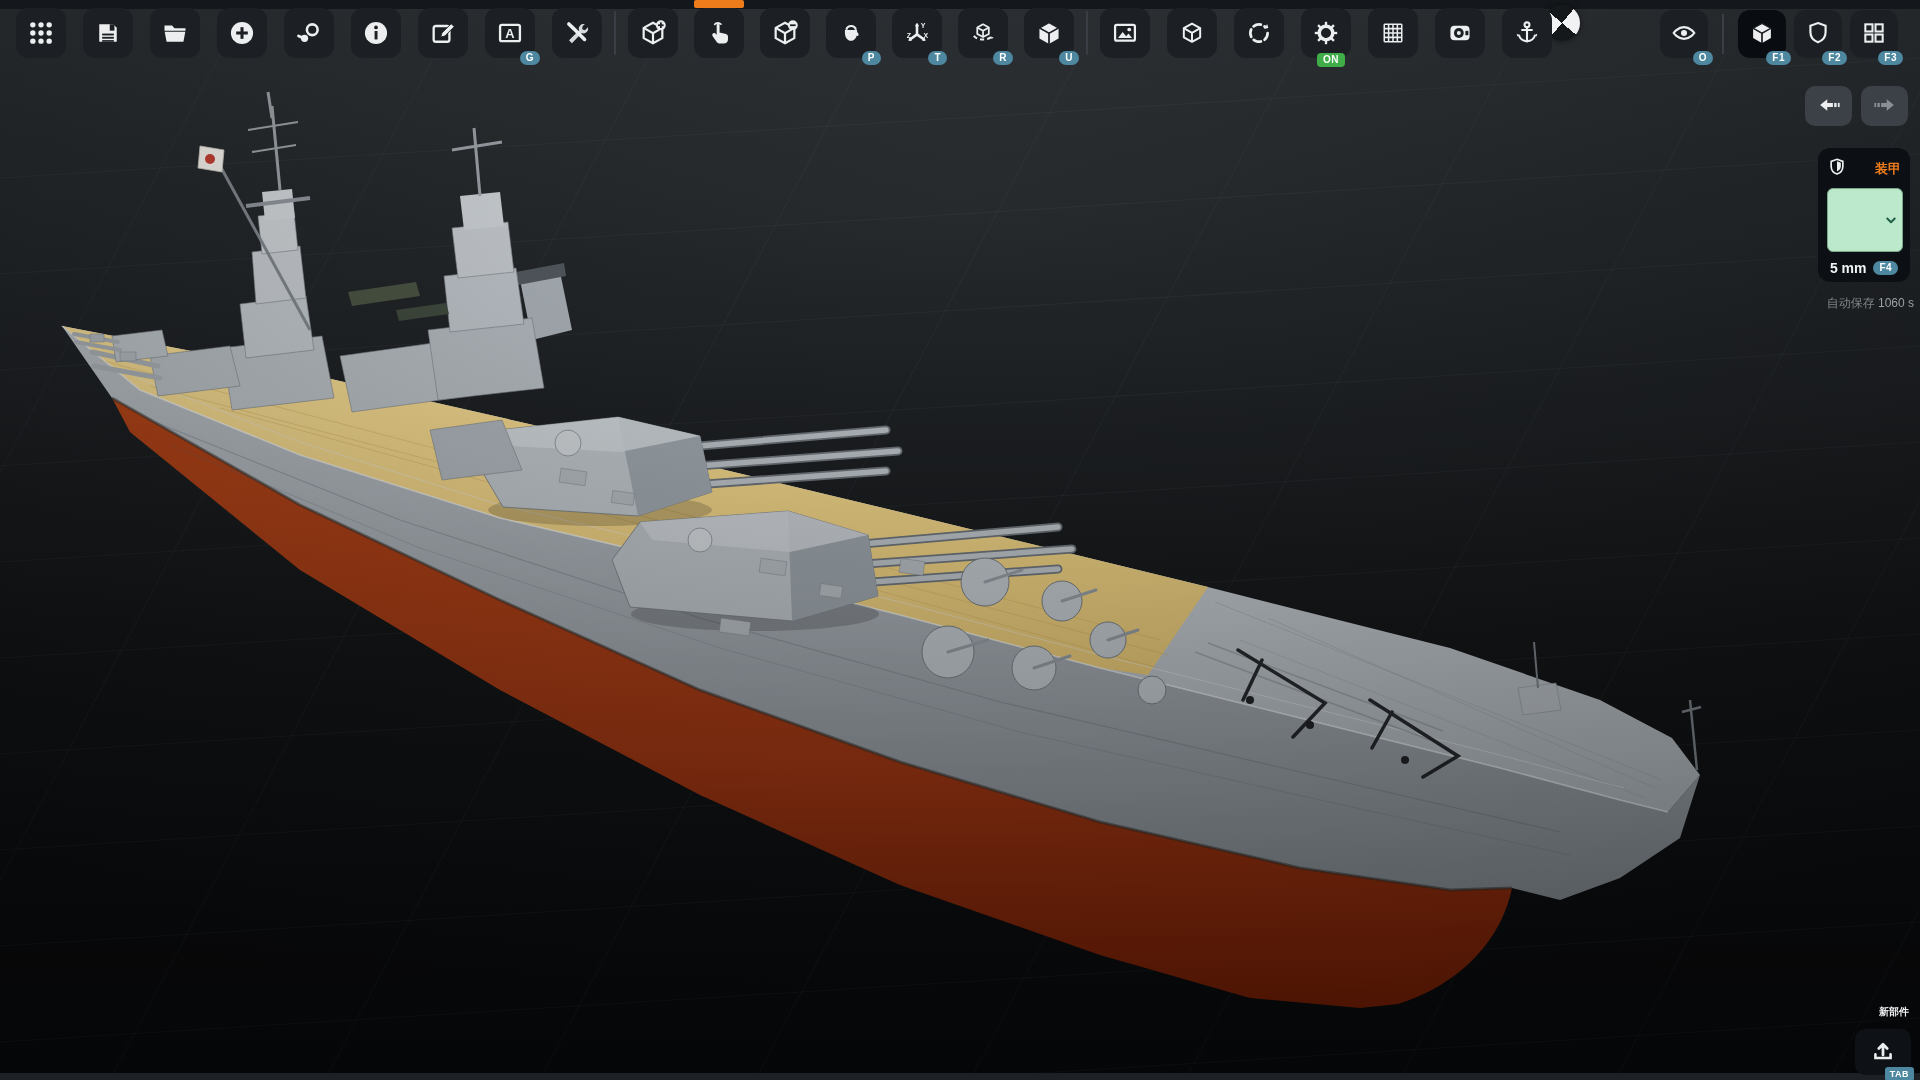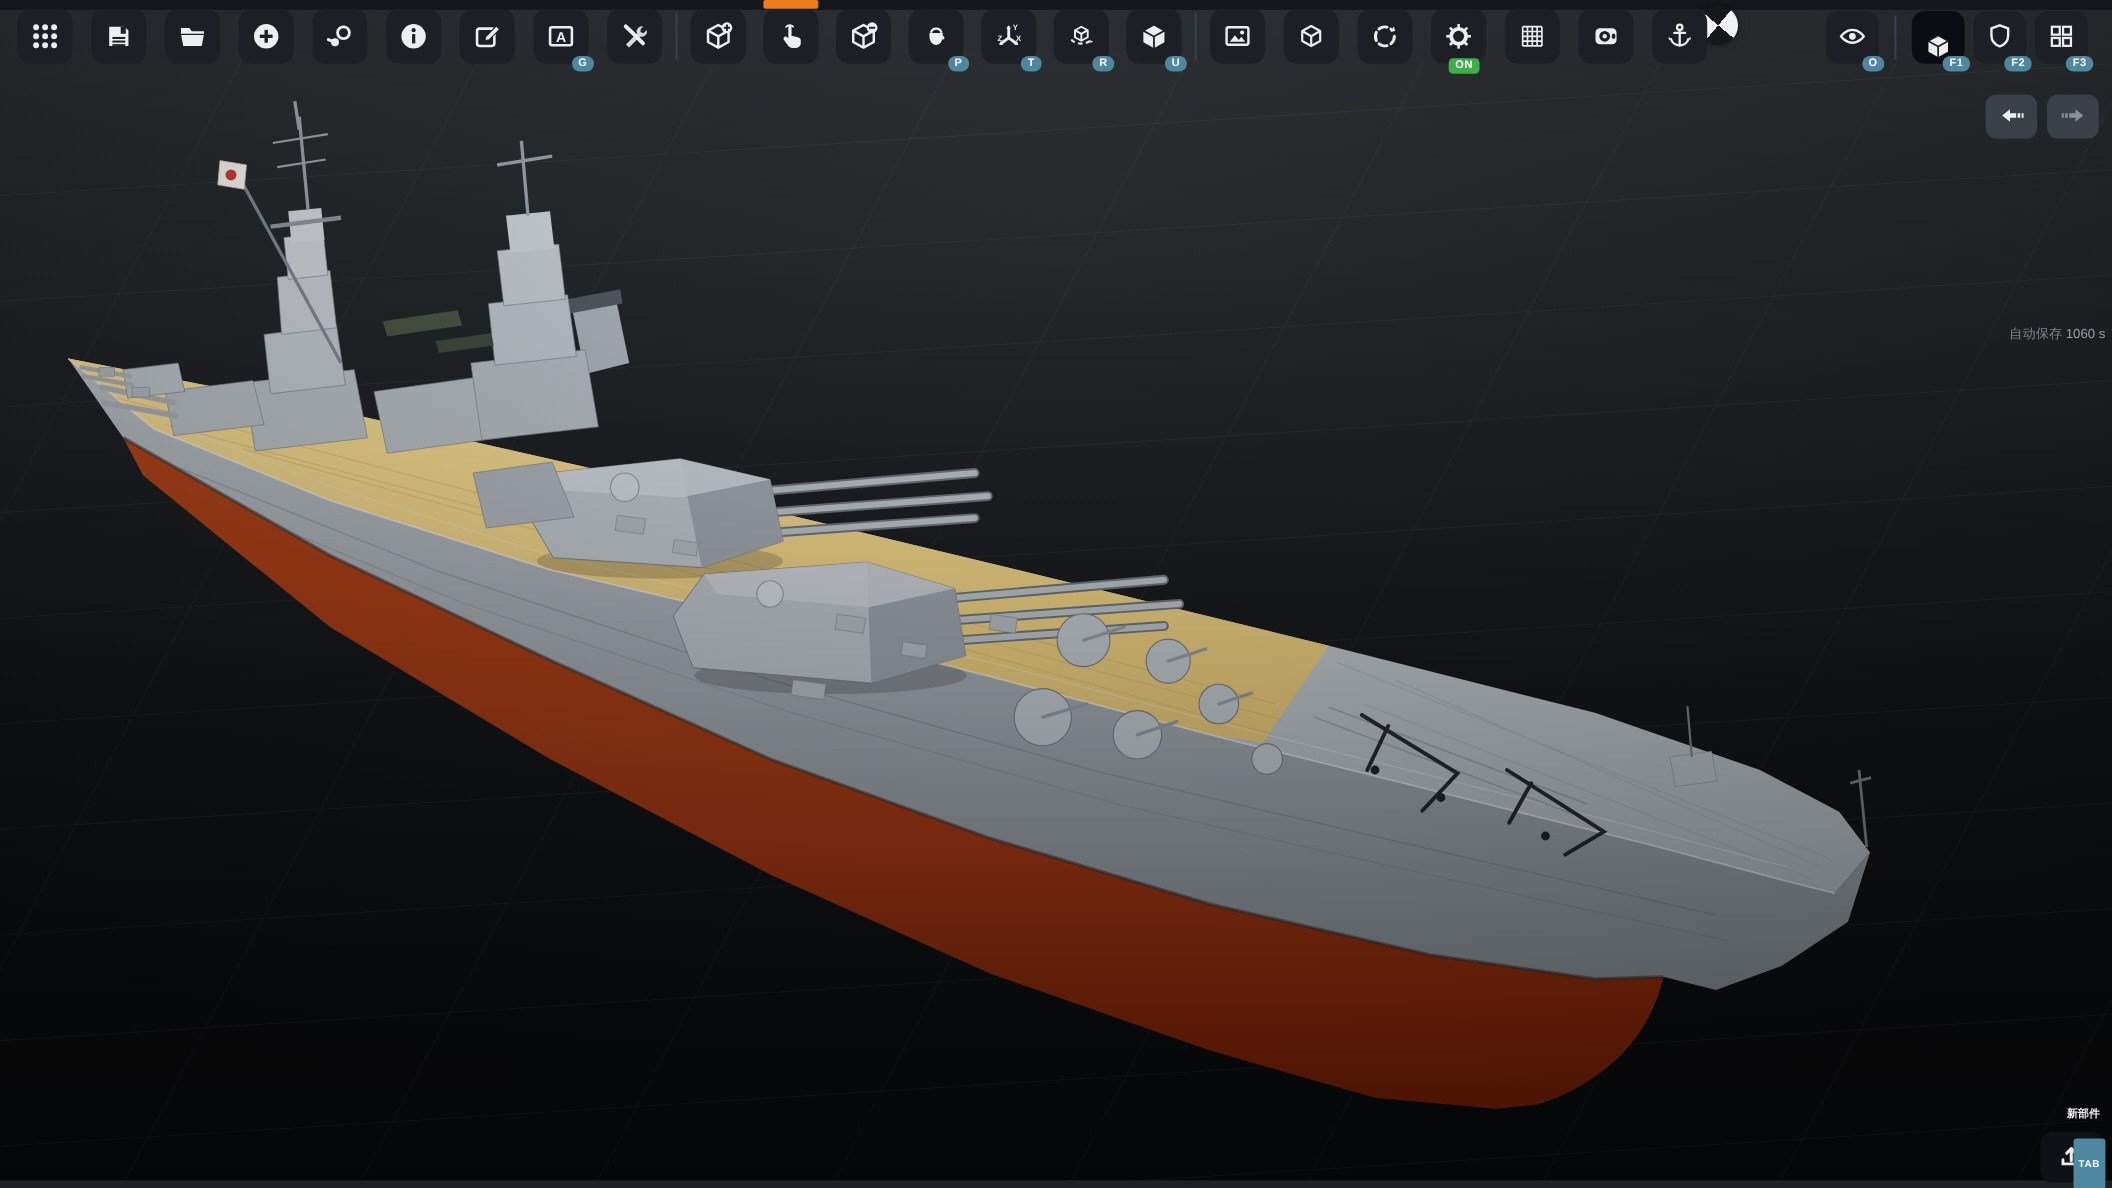--- a/index.html
+++ b/index.html
@@ -25,21 +25,21 @@
   .tbtn.active::before{content:"";position:absolute;left:0;right:0;top:-8px;height:8px;border-radius:2px;
         background:var(--accent,#ee7c1b);}
   .badge{position:absolute;right:-5px;bottom:-7px;background:var(--badge-blue,#4e87a0);color:#fff;
         font-size:10px;font-weight:bold;line-height:14px;padding:0 6px;border-radius:8px;letter-spacing:.5px;}
   .badge.green{background:var(--badge-green,#3fae49);border-radius:4px;right:6px;bottom:-9px;}
   
   .viewbar{position:absolute;right:22px;top:10px;display:flex;gap:8px;align-items:center;z-index:10;}
   .viewbar .vsep{width:2px;height:40px;background:#3a3f45;margin:0 6px;}
   .vbtn{position:relative;width:48px;height:48px;border:none;border-radius:12px;background:#1c2024;
         display:flex;align-items:center;justify-content:center;padding:0;cursor:pointer;}
-  .vbtn.active{background:#090d12;align-items:flex-end;}
+  .vbtn.active{background:#090d12;}
   
   .com{position:absolute;left:1544px;top:5px;width:36px;height:36px;border-radius:50%;z-index:9;
        background:conic-gradient(from 40deg,#f1f2f3 0 25%,#15181b 25% 50%,#f1f2f3 50% 75%,#15181b 75%);
        box-shadow:0 0 6px rgba(0,0,0,.5);}
   
   .history{position:absolute;right:12px;top:86px;display:flex;gap:9px;z-index:10;}
   .hbtn{width:47px;height:40px;border:none;border-radius:10px;background:#3c4147;display:flex;
         align-items:center;justify-content:center;padding:0;cursor:pointer;}
   .hbtn.dis .ic{opacity:.45;}
   
@@ -53,21 +53,21 @@
   .aval{display:flex;align-items:center;justify-content:center;gap:7px;margin-top:8px;}
   .aval .num{color:#f2f4f5;font-size:14px;font-weight:bold;}
   .aval .badge{position:static;border-radius:9px;}
   .autosave{position:absolute;right:6px;top:295px;font-size:12px;color:#7f848a;z-index:10;}
   .autosave .v{color:#9aa0a5;}
   
   .newpart-label{position:absolute;right:11px;top:1005px;color:#f0f2f3;font-size:10px;font-weight:bold;
                  text-shadow:0 1px 2px rgba(0,0,0,.8);z-index:10;}
   .newpart-btn{position:absolute;right:9px;top:1029px;width:56px;height:46px;border:none;border-radius:10px;
                background:#0e1216;display:flex;align-items:center;justify-content:center;cursor:pointer;z-index:10;}
-  .newpart-btn .badge{right:-3px;bottom:-6px;border-radius:3px;font-size:9px;padding:16px 5px;}
+  .newpart-btn .badge{right:-3px;bottom:-6px;border-radius:3px;font-size:9px;padding:0 5px;}
 </style>
 </head>
 <body>
 
 <div id="app">
 
   <div class="viewport">
     <svg class="layer" id="gridsvg" width="1920" height="1080" viewBox="0 0 1920 1080">
         <g stroke="#7b8791" stroke-opacity="0.09" stroke-width="1">
           <line x1="0" y1="178" x2="1920" y2="58"></line>
@@ -521,20 +521,42 @@
       <span class="ic"><svg width="26" height="26" viewBox="0 0 24 24">
             <g transform="scale(-1,1) translate(-24,0)">
               <path d="M3.8 12l6.6-5.3v3.4h5.2v3.8h-5.2v3.4z" fill="#eceeef"></path>
               <rect x="16.8" y="10.1" width="2.2" height="3.8" fill="#eceeef"></rect>
               <rect x="20.2" y="10.1" width="1.6" height="3.8" fill="#eceeef"></rect>
             </g>
           </svg></span>
     </button>
   </div>
 
+  <div class="armor">
+    <div class="arow">
+      <span class="ic">
+        <svg width="20" height="20" viewBox="0 0 24 24">
+            <path d="M12 2.8l7 2.5v6c0 4.6-3 7.7-7 9.2-4-1.5-7-4.6-7-9.2v-6z" fill="none" stroke="#eceeef" stroke-width="2"></path>
+            <path d="M12 5.2l4.6 1.7v4.3c0 3-2 5.1-4.6 6.2z" fill="#eceeef"></path>
+          </svg>
+      </span>
+      <span class="atitle">装甲</span>
+    </div>
+    <div class="swatch">
+      <span class="ic chev">
+        <svg width="18" height="18" viewBox="0 0 24 24">
+            <path d="M7 10l5 5 5-5" fill="none" stroke="#1e5f47" stroke-width="2.6" stroke-linecap="round" stroke-linejoin="round"></path>
+          </svg>
+      </span>
+    </div>
+    <div class="aval">
+      <span class="num">5 mm</span>
+      <span class="badge">F4</span>
+    </div>
+  </div>
 
   <div class="autosave">
     <span>自动保存</span>
     <span class="v">1060 s</span>
   </div>
 
   <div class="newpart-label">新部件</div>
   <button class="newpart-btn">
     <span class="ic">
       <svg width="28" height="28" viewBox="0 0 24 24">

